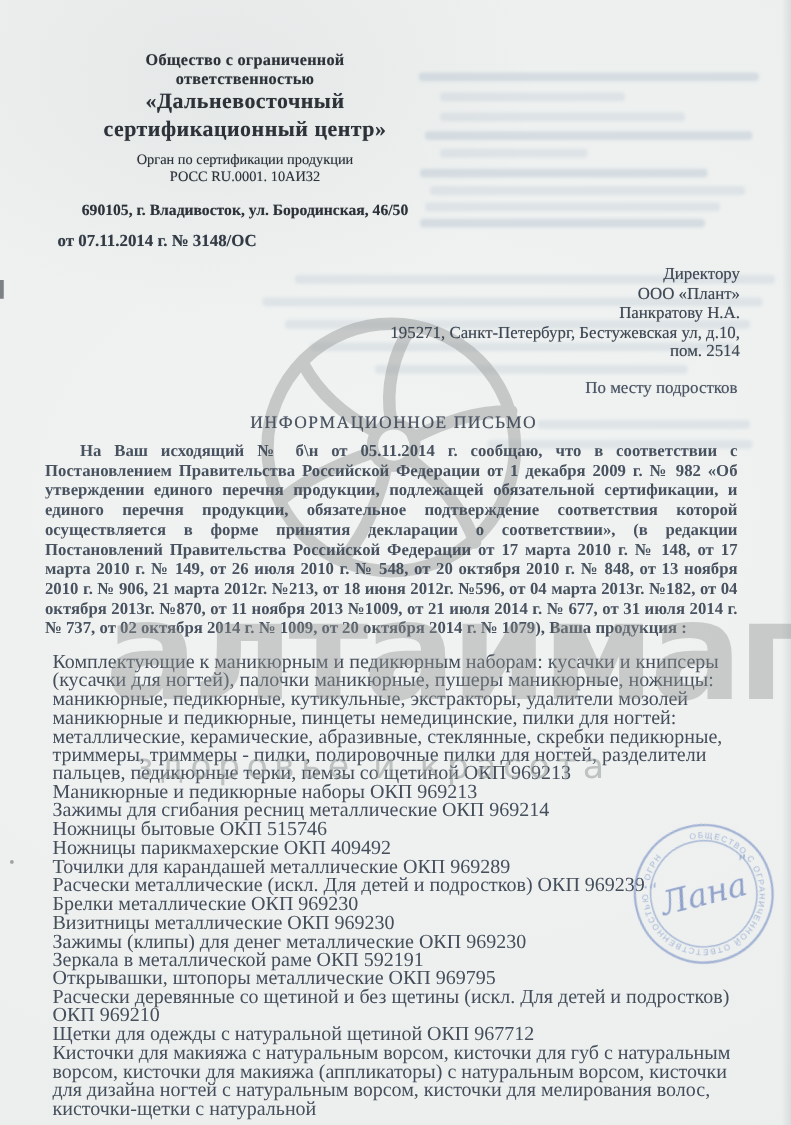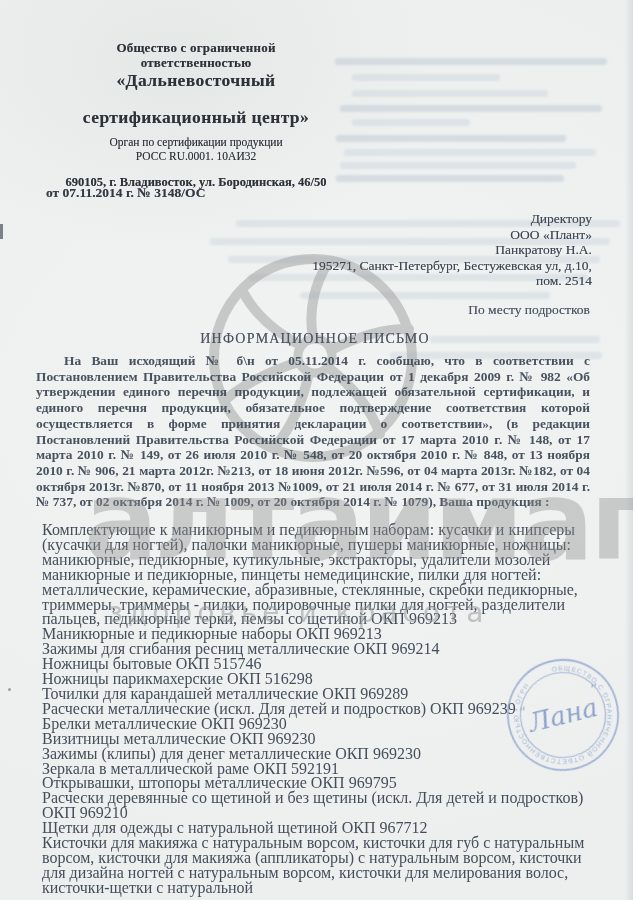--- a/index.html
+++ b/index.html
@@ -87,21 +87,21 @@
       <path d="M104,123 C98,151 88,175 70,197" stroke-width="10"></path>
       <path d="M93,112 C66,121 42,132 21,149" stroke-width="10"></path>
       <path d="M95,95 C70,82 50,64 38,42" stroke-width="10"></path>
     </g>
   </svg>
 
   <div class="letterhead">
     <div class="lh-small soft">Общество с ограниченной</div>
     <div class="lh-small soft">ответственностью</div>
     <div class="lh-name soft">«Дальневосточный</div>
-    <div class="lh-name soft" style="margin-top:16px">сертификационный центр»</div>
+    <div class="lh-name soft" style="margin-top:2px">сертификационный центр»</div>
     <div class="lh-cert soft">Орган по сертификации продукции</div>
     <div class="lh-cert soft" style="margin-top:0">РОСС RU.0001. 10АИ32</div>
     <div class="lh-addr soft">690105, г. Владивосток, ул. Бородинская, 46/50</div>
   </div>
 
   <div class="ref-line soft">от 07.11.2014 г. №  3148/ОС</div>
 
   <div class="addressee">
     <div class="soft">Директору</div>
     <div class="soft">ООО «Плант»</div>
@@ -113,21 +113,21 @@
 
   <div class="doc-title soft">ИНФОРМАЦИОННОЕ ПИСЬМО</div>
 
   <div class="body-par">На Ваш исходящий № б\н от 05.11.2014 г. сообщаю, что в соответствии с Постановлением Правительства Российской Федерации от 1 декабря 2009 г. № 982 «Об утверждении единого перечня продукции, подлежащей обязательной сертификации, и единого перечня продукции, обязательное подтверждение соответствия которой осуществляется в форме принятия декларации о соответствии», (в редакции Постановлений Правительства Российской Федерации от 17 марта 2010 г. № 148, от 17 марта 2010 г. № 149, от 26 июля 2010 г. № 548, от 20 октября 2010 г. № 848, от 13 ноября 2010 г. № 906, 21 марта 2012г. №213, от 18 июня 2012г. №596, от 04 марта 2013г. №182, от 04 октября 2013г. №870, от 11 ноября 2013 №1009, от 21 июля 2014 г. № 677, от 31 июля 2014 г. № 737, от 02 октября 2014 г. № 1009, от 20 октября 2014 г. № 1079), Ваша продукция :</div>
 
   <div class="product-list">
     <p>Комплектующие к маникюрным и педикюрным наборам: кусачки и книпсеры (кусачки для ногтей), палочки маникюрные, пушеры маникюрные, ножницы: маникюрные, педикюрные, кутикульные, экстракторы, удалители мозолей маникюрные и педикюрные, пинцеты немедицинские, пилки для ногтей: металлические, керамические, абразивные, стеклянные, скребки педикюрные, триммеры, триммеры - пилки, полировочные пилки для ногтей, разделители пальцев, педикюрные терки, пемзы со щетиной ОКП 969213</p>
     <p>Маникюрные и педикюрные наборы ОКП 969213</p>
     <p>Зажимы для сгибания ресниц металлические ОКП 969214</p>
     <p>Ножницы бытовые ОКП 515746</p>
-    <p>Ножницы парикмахерские ОКП 516298</p>
+    <p>Ножницы парикмахерские ОКП 409492</p>
     <p>Точилки для карандашей металлические ОКП 969289</p>
     <p>Расчески металлические (искл. Для детей и подростков) ОКП 969239</p>
     <p>Брелки металлические ОКП 969230</p>
     <p>Визитницы металлические ОКП 969230</p>
     <p>Зажимы (клипы) для денег металлические ОКП 969230</p>
     <p>Зеркала в металлической раме ОКП 592191</p>
     <p>Открывашки, штопоры металлические ОКП 969795</p>
     <p>Расчески деревянные со щетиной и без щетины (искл. Для детей и подростков) ОКП 969210</p>
     <p>Щетки для одежды с натуральной щетиной ОКП 967712</p>
     <p>Кисточки для макияжа с натуральным ворсом, кисточки для губ с натуральным ворсом, кисточки для макияжа (аппликаторы) с натуральным ворсом, кисточки для дизайна ногтей с натуральным ворсом, кисточки для мелирования волос, кисточки-щетки с натуральной</p>

